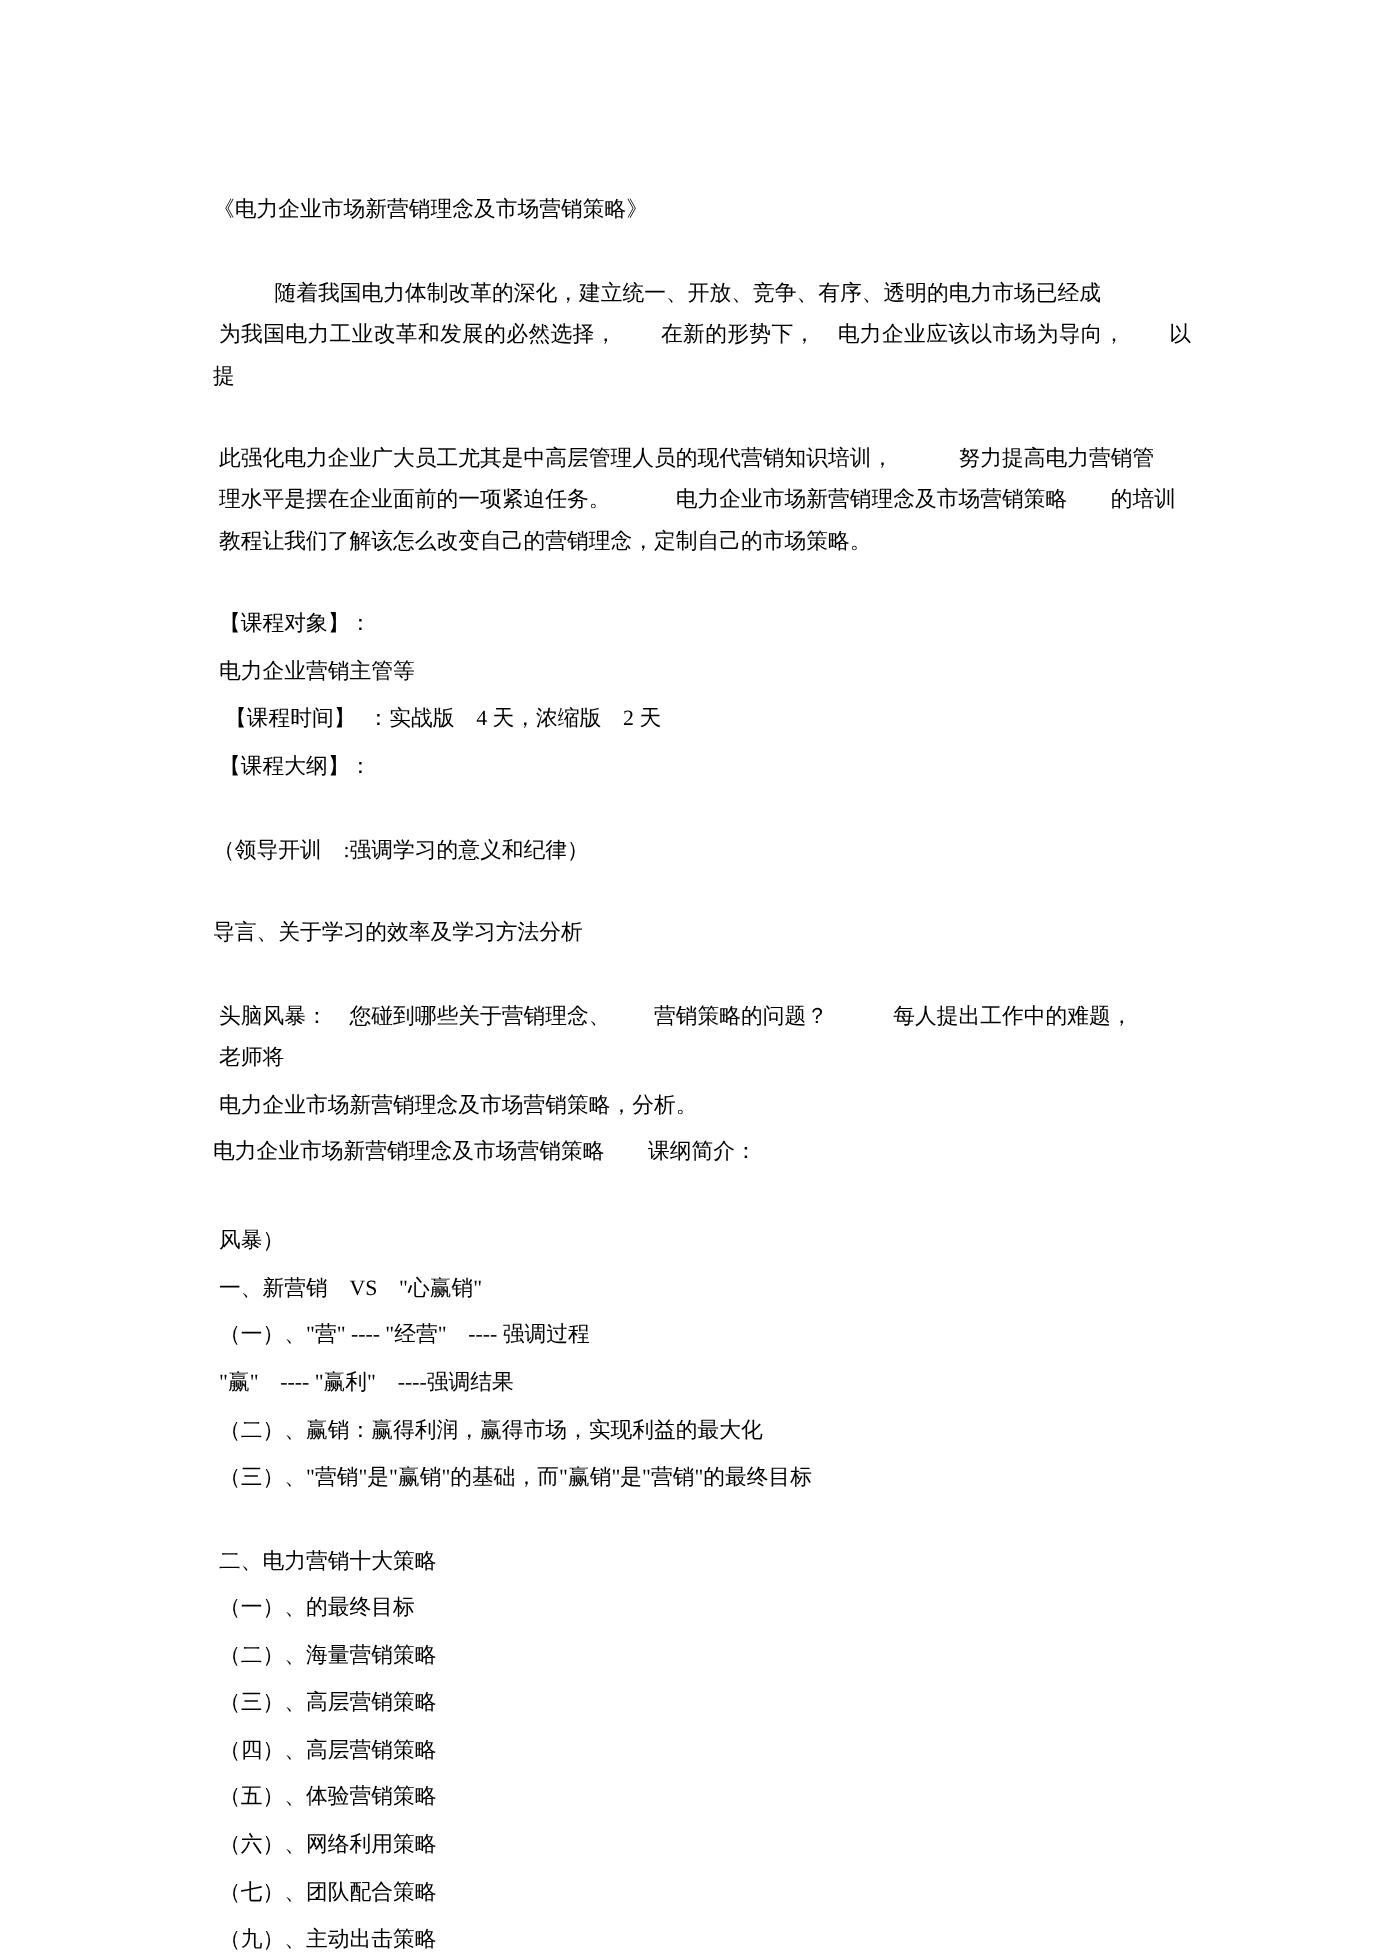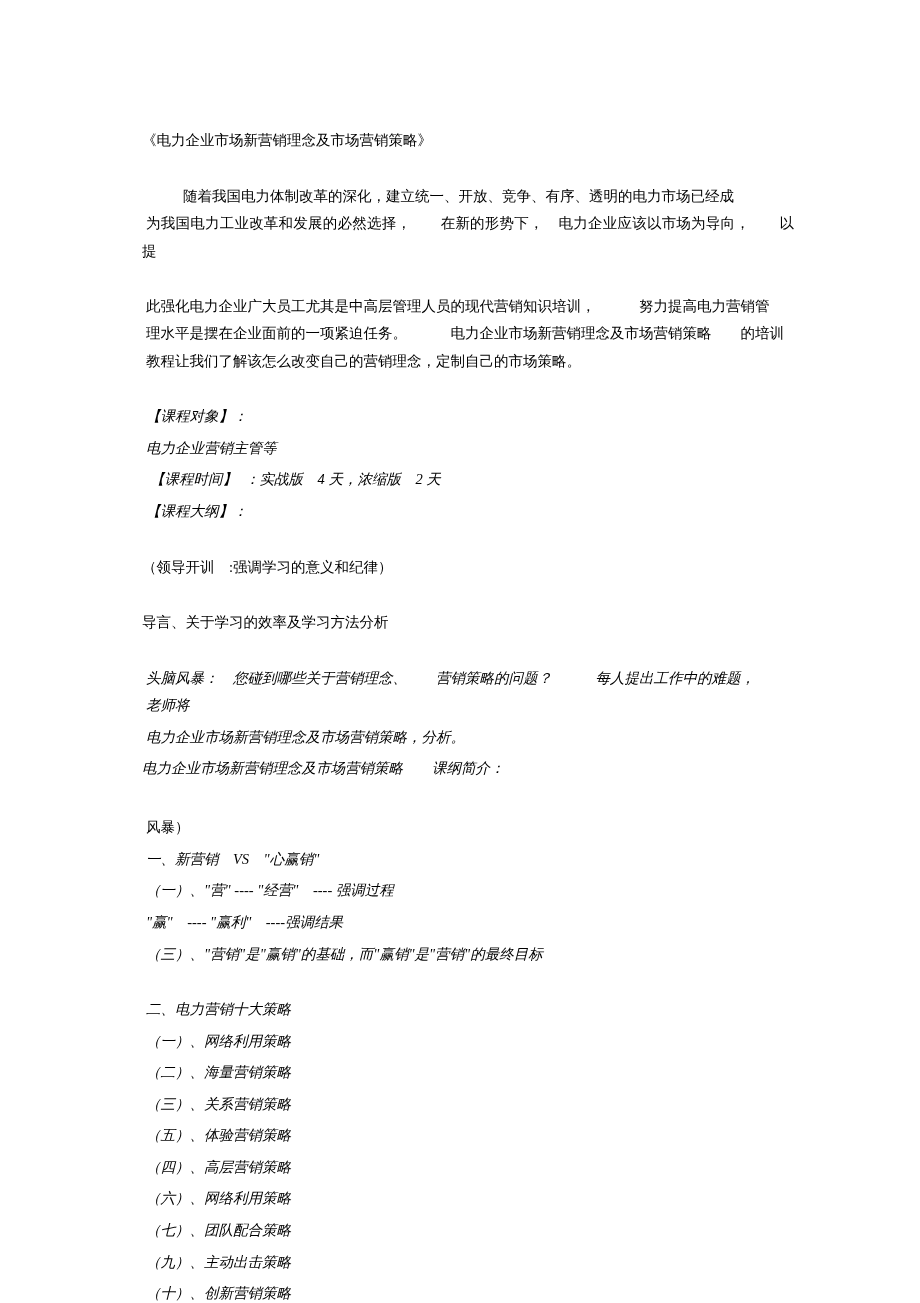--- a/index.html
+++ b/index.html
@@ -25,21 +25,20 @@
     }
     .intro .indent {
       display: inline-block;
       width: 2em;
     }
     .section-gap {
       margin-bottom: 28px;
     }
     .line {
       display: block;
-      font-style: italic;
     }
   </style>
 </head>
 <body>
 
 <div class="title">《电力企业市场新营销理念及市场营销策略》</div>
 
 <div class="intro section-gap">
   <span class="indent"></span><span>随着我国电力体制改革的深化，建立统一、开放、竞争、有序、透明的电力市场已经成</span><br>
   <span>为我国电力工业改革和发展的必然选择，　　在新的形势下，　电力企业应该以市场为导向，　　以提</span><br>
@@ -71,30 +70,31 @@
 
 <div>
   <br>
   <span>风暴）</span>
 </div>
 
 <div class="section-gap">
   <div class="line">一、新营销　VS　"心赢销"</div>
   <div class="line">（一）、"营" ---- "经营"　---- 强调过程</div>
   <div class="line">"赢"　---- "赢利"　----强调结果</div>
+  <div class="line">（二）、赢销：赢得利润，赢得市场，实现利益的最大化</div>
   <div class="line">（三）、"营销"是"赢销"的基础，而"赢销"是"营销"的最终目标</div>
 </div>
 
 <div class="section-gap">
   <div class="line">二、电力营销十大策略</div>
-  <div class="line">（一）、网络利用策略</div>
+  <div class="line">（一）、的最终目标</div>
   <div class="line">（二）、海量营销策略</div>
-  <div class="line">（三）、关系营销策略</div>
+  <div class="line">（三）、高层营销策略</div>
+  <div class="line">（四）、高层营销策略</div>
   <div class="line">（五）、体验营销策略</div>
-  <div class="line">（四）、高层营销策略</div>
   <div class="line">（六）、网络利用策略</div>
   <div class="line">（七）、团队配合策略</div>
   <div class="line">（九）、主动出击策略</div>
   <div class="line">（十）、创新营销策略</div>
 </div>
 
 <div>
   <div class="line">电力市场营销策略：</div>
   <div class="line">示范指导、模拟演练</div>
 

